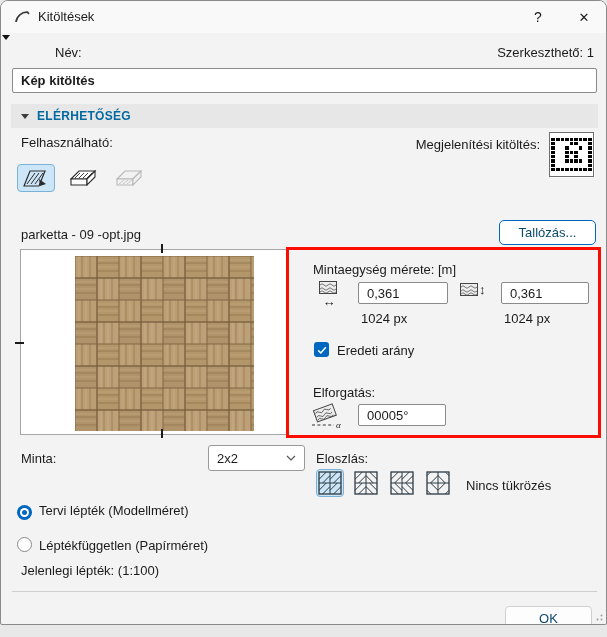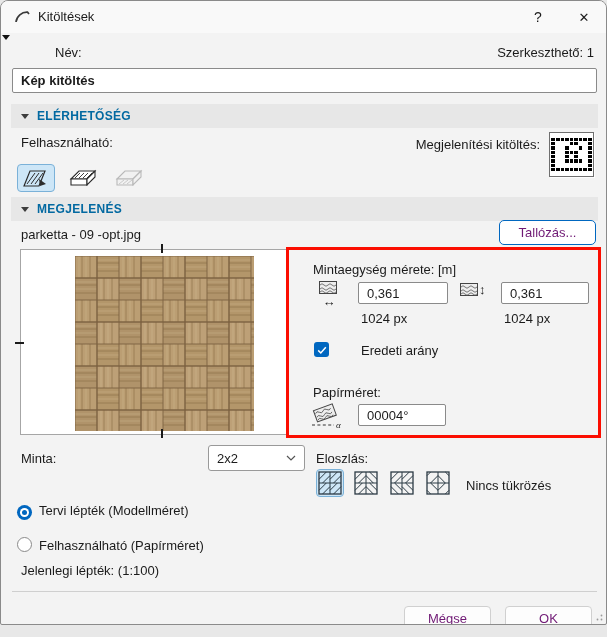--- a/index.html
+++ b/index.html
@@ -34,21 +34,21 @@
   .swatch{
     position:absolute;left:548px;top:131px;width:45px;height:45px;background:#fff;
     border:1px solid #6f6f6f;box-shadow:inset -1px -1px 0 #ffffff, 1px 1px 0 #fdfdfd;box-sizing:border-box;
     display:flex;align-items:center;justify-content:center;
   }
   .pattern-grid{display:grid;grid-template-columns:repeat(9,3.6px);grid-auto-rows:3.3px;gap:1px;}
   .px{width:3.6px;height:3.3px;}
   .px.on{background:#000;}
   .btn{
     position:absolute;background:#fdfdfd;border:1px solid #d0d0d0;border-radius:4px;
-    font-size:13px;color:#701a75;display:flex;align-items:center;justify-content:center;
+    font-size:13px;color:#0c4a6e;display:flex;align-items:center;justify-content:center;
     box-sizing:border-box;cursor:pointer;font-family:"Liberation Sans",sans-serif;
   }
   .btn-browse{left:498px;top:219px;width:97px;height:25px;background:#fff;border:1px solid var(--accent);border-radius:5px;}
   .preview-box{position:absolute;left:19px;top:248px;width:268px;height:186px;background:#fff;border:1px solid #a6a6a6;box-sizing:border-box;}
   .texture{position:absolute;left:54px;top:6px;}
   .tick{position:absolute;background:#1a1a1a;}
   .tick-top{left:160px;top:243px;width:2px;height:9px;}
   .tick-bottom{left:160px;top:428px;width:2px;height:9px;}
   .tick-left{left:14px;top:341px;width:9px;height:2px;}
   .red-panel{position:absolute;left:285px;top:246px;width:315px;height:191px;border:3px solid var(--highlight-red);box-sizing:border-box;z-index:5;pointer-events:none;}
@@ -196,24 +196,20 @@
         <div class="px on"></div>
         <div class="px on"></div>
         <div class="px on"></div>
         <div class="px on"></div>
         <div class="px on"></div>
         <div class="px on"></div>
         <div class="px on"></div>
       </div>
   </div>
 
-  <div class="section-header" style="top:196px;">
-    <span class="tri"></span>
-    <span class="stitle">MEGJELENÉS</span>
-  </div>
   <span class="label" style="left:20px;top:226px;">parketta - 09 -opt.jpg</span>
   <div class="btn btn-browse">Tallózás...</div>
 
   <div class="preview-box">
     <svg class="texture" width="179" height="175" viewBox="0 0 179 175">
       <defs>
         <pattern id="bw" width="44" height="44" patternUnits="userSpaceOnUse">
           <rect width="44" height="44" fill="#b79a6d"></rect>
           <rect x="0" y="0" width="22" height="22" fill="#bb9e73"></rect>
           <rect x="22" y="22" width="22" height="22" fill="#bda077"></rect>
@@ -260,34 +256,34 @@
   <div class="textfield small-input in-red" style="left:500px;top:281px;width:88px;z-index:6;">0,361</div>
 
   <span class="label in-red" style="left:360px;top:310px;z-index:6;">1024 px</span>
   <span class="label in-red" style="left:503px;top:310px;z-index:6;">1024 px</span>
 
   <div class="checkbox">
     <svg width="12" height="12" viewBox="0 0 12 12">
       <polyline points="2.2,6.4 4.8,9 9.8,3.2" fill="none" stroke="#fff" stroke-width="1.5"></polyline>
     </svg>
   </div>
-  <span class="label in-red" style="left:336px;top:342px;z-index:6;margin-left:24px;">Eredeti arány</span>
-
-  <span class="label in-red" style="left:312px;top:384px;z-index:6;">Papírméret:</span>
+  <span class="label in-red" style="left:336px;top:342px;z-index:6;">Eredeti arány</span>
+
+  <span class="label in-red" style="left:312px;top:384px;z-index:6;">Elforgatás:</span>
   <div class="unit-icon" style="left:309px;top:401px;">
     <svg width="40" height="27" viewBox="0 0 40 27">
       <g transform="rotate(-20 10 18)">
         <rect x="7" y="7" width="20" height="12" fill="#ededed" stroke="#444" stroke-width="1"></rect>
         <path d="M8,10.5 q2,-2.5 4,0 t4,0 t4,0 t4,0 M8,14.5 q2,-2.5 4,0 t4,0 t4,0 t4,0 M8,17.5 q2,-2.5 4,0 t4,0 t4,0 t4,0" fill="none" stroke="#555" stroke-width="0.8"></path>
       </g>
       <path d="M2,23 H24" stroke="#333" stroke-width="1.1" stroke-dasharray="3 2.4"></path>
       <text x="26" y="26" font-size="9" font-style="italic" fill="#222" font-family="Liberation Serif, serif">α</text>
     </svg>
   </div>
-  <div class="textfield small-input in-red" style="left:357px;top:403px;width:88px;z-index:6;">00004°</div>
+  <div class="textfield small-input in-red" style="left:357px;top:403px;width:88px;z-index:6;">00005°</div>
 
   <span class="label" style="left:20px;top:450px;">Minta:</span>
   <div class="dropdown">
     <span>2x2</span>
     <svg width="10" height="6" viewBox="0 0 10 6">
       <polyline points="1,1 5,5 9,1" fill="none" stroke="#555" stroke-width="1.2"></polyline>
     </svg>
   </div>
   <span class="label" style="left:315px;top:450px;">Eloszlás:</span>
 
@@ -321,25 +317,24 @@
   </div>
   <span class="label" style="left:465px;top:477px;">Nincs tükrözés</span>
 
   <div class="radio on" style="top:504px;">
     <span class="ring">
         <span class="dot"></span>
       </span>
   </div>
   <span class="label" style="left:38px;top:502px;">Tervi lépték (Modellméret)</span>
   <div class="radio off" style="top:536px;"></div>
-  <span class="label" style="left:38px;top:537px;">Felhasználható (Papírméret)</span>
+  <span class="label" style="left:38px;top:537px;">Léptékfüggetlen (Papírméret)</span>
   <span class="label" style="left:20px;top:562px;">Jelenlegi lépték: (1:100)</span>
 
   <div class="separator"></div>
-  <div class="btn btn-cancel">Mégse</div>
   <div class="btn btn-ok">OK</div>
 
   <svg class="resize-grip" viewBox="0 0 10 10">
     <circle cx="8.5" cy="8.5" r="0.9" fill="#9a9a9a"></circle>
     <circle cx="8.5" cy="4.5" r="0.9" fill="#9a9a9a"></circle>
     <circle cx="4.5" cy="8.5" r="0.9" fill="#9a9a9a"></circle>
   </svg>
 
 </div>
 

